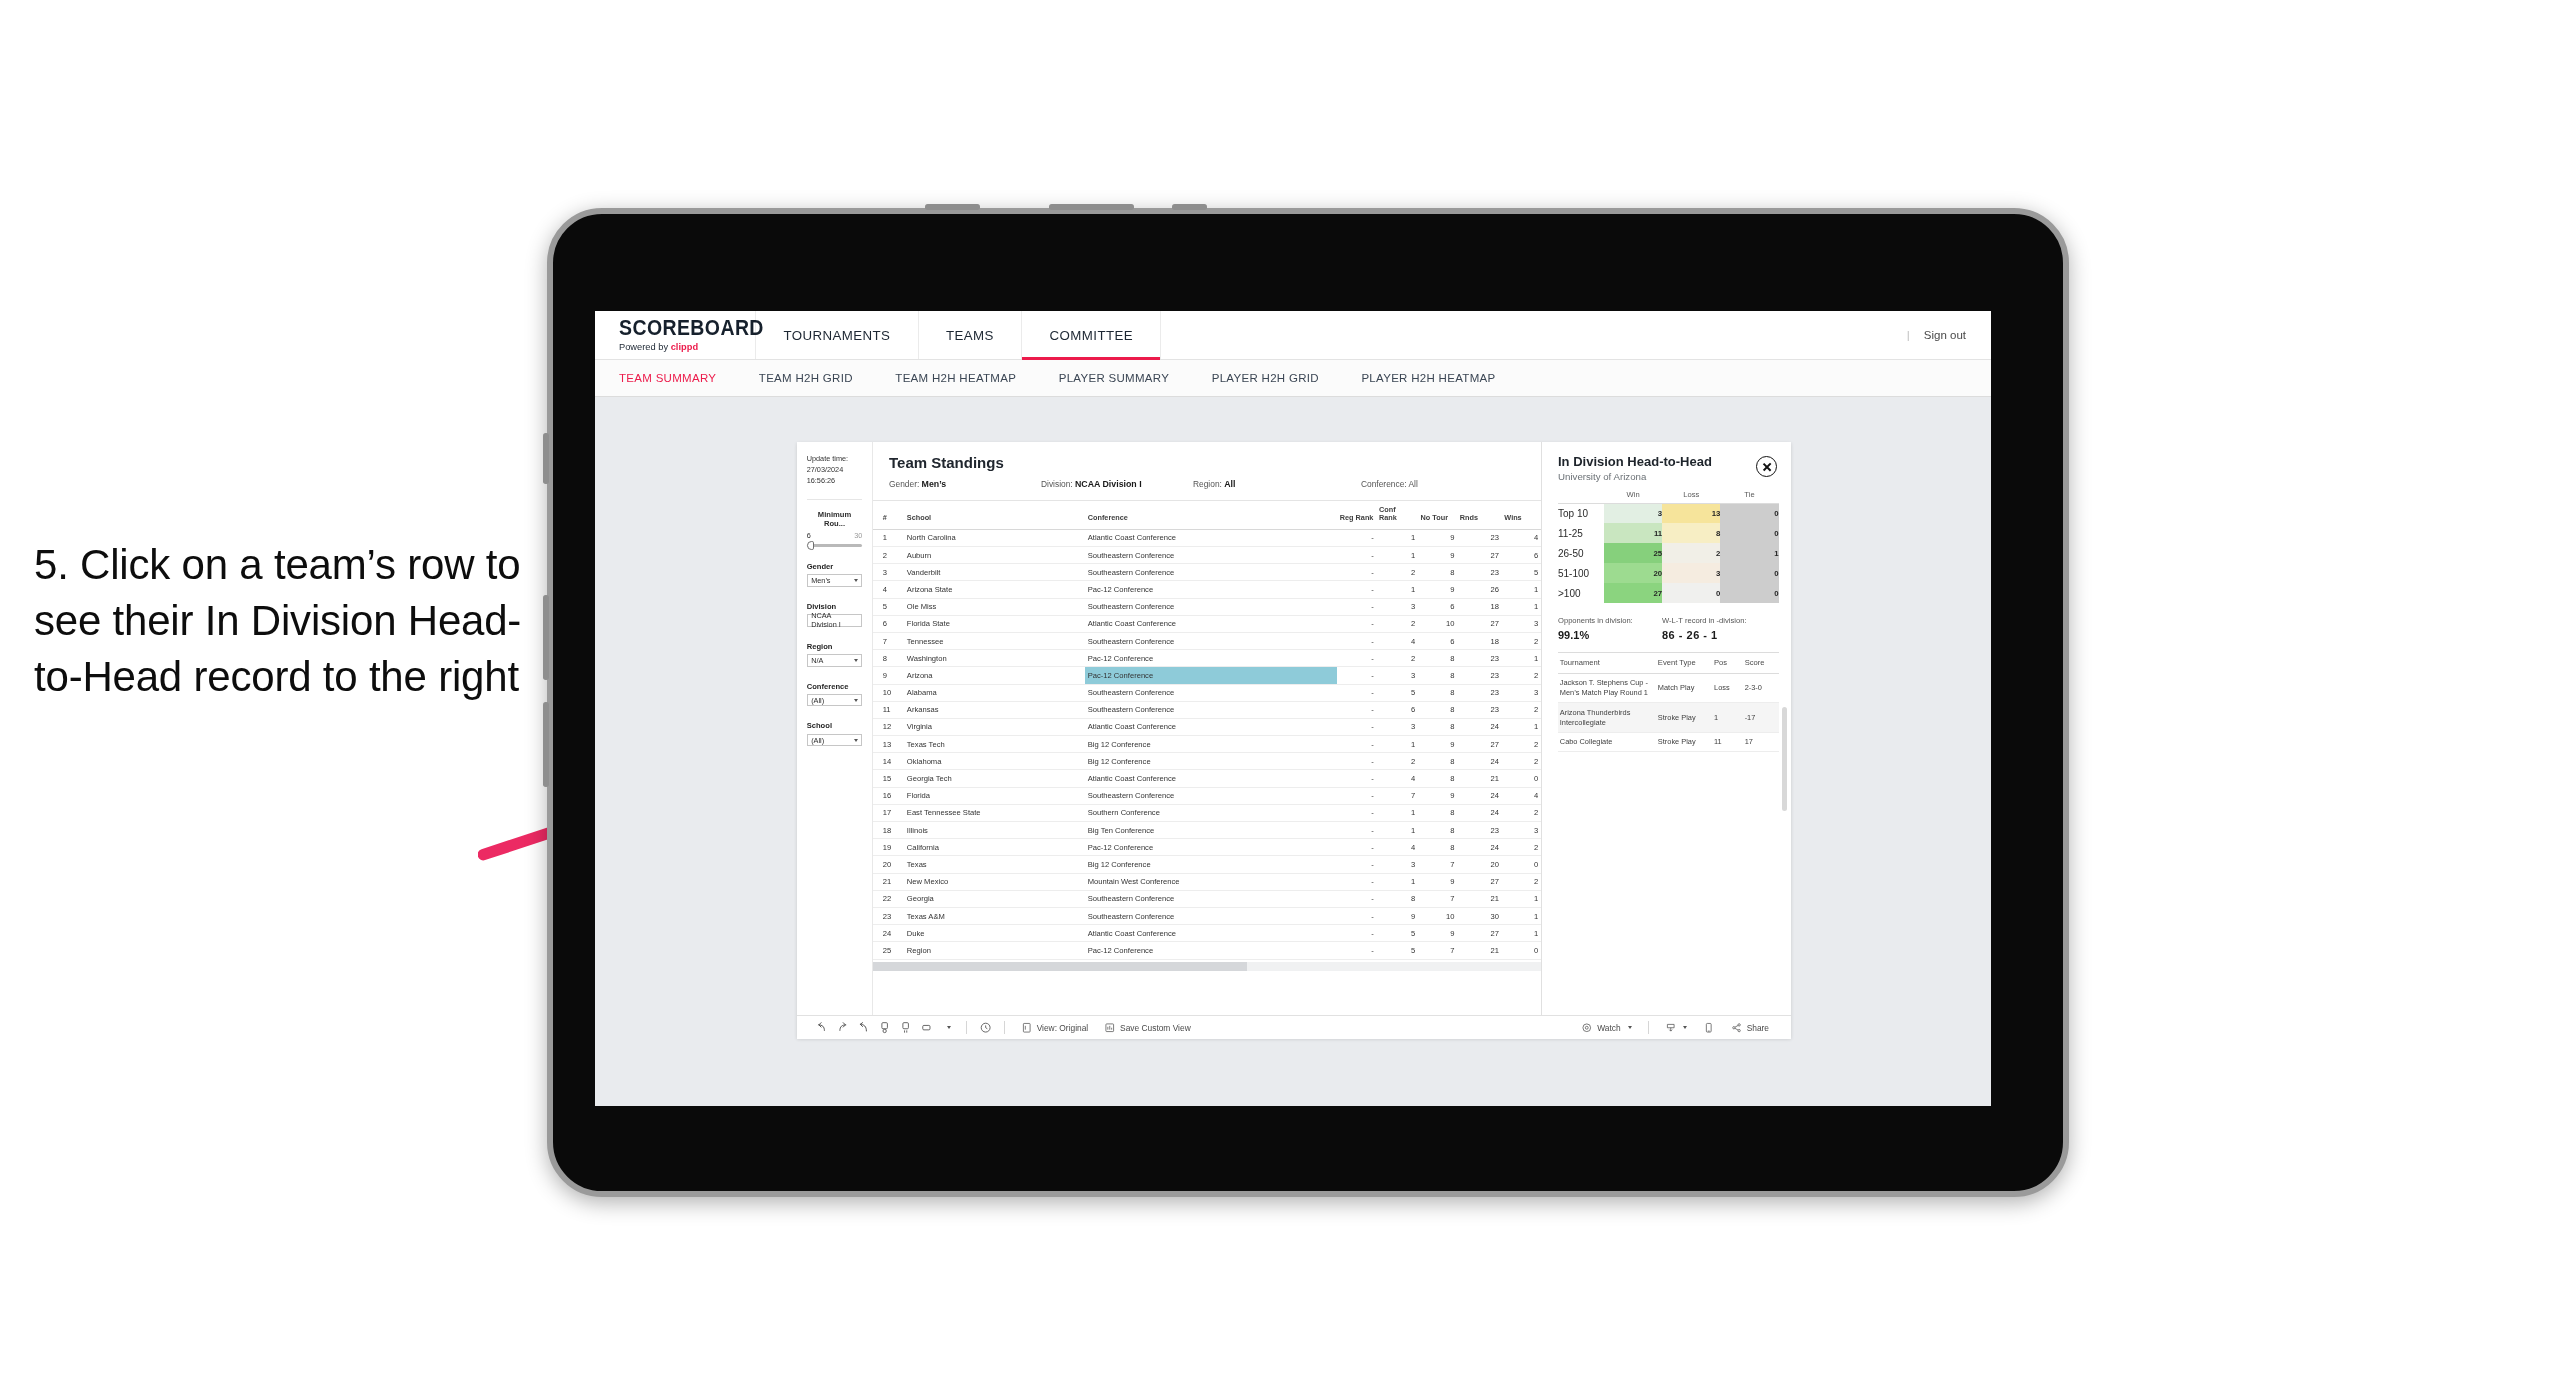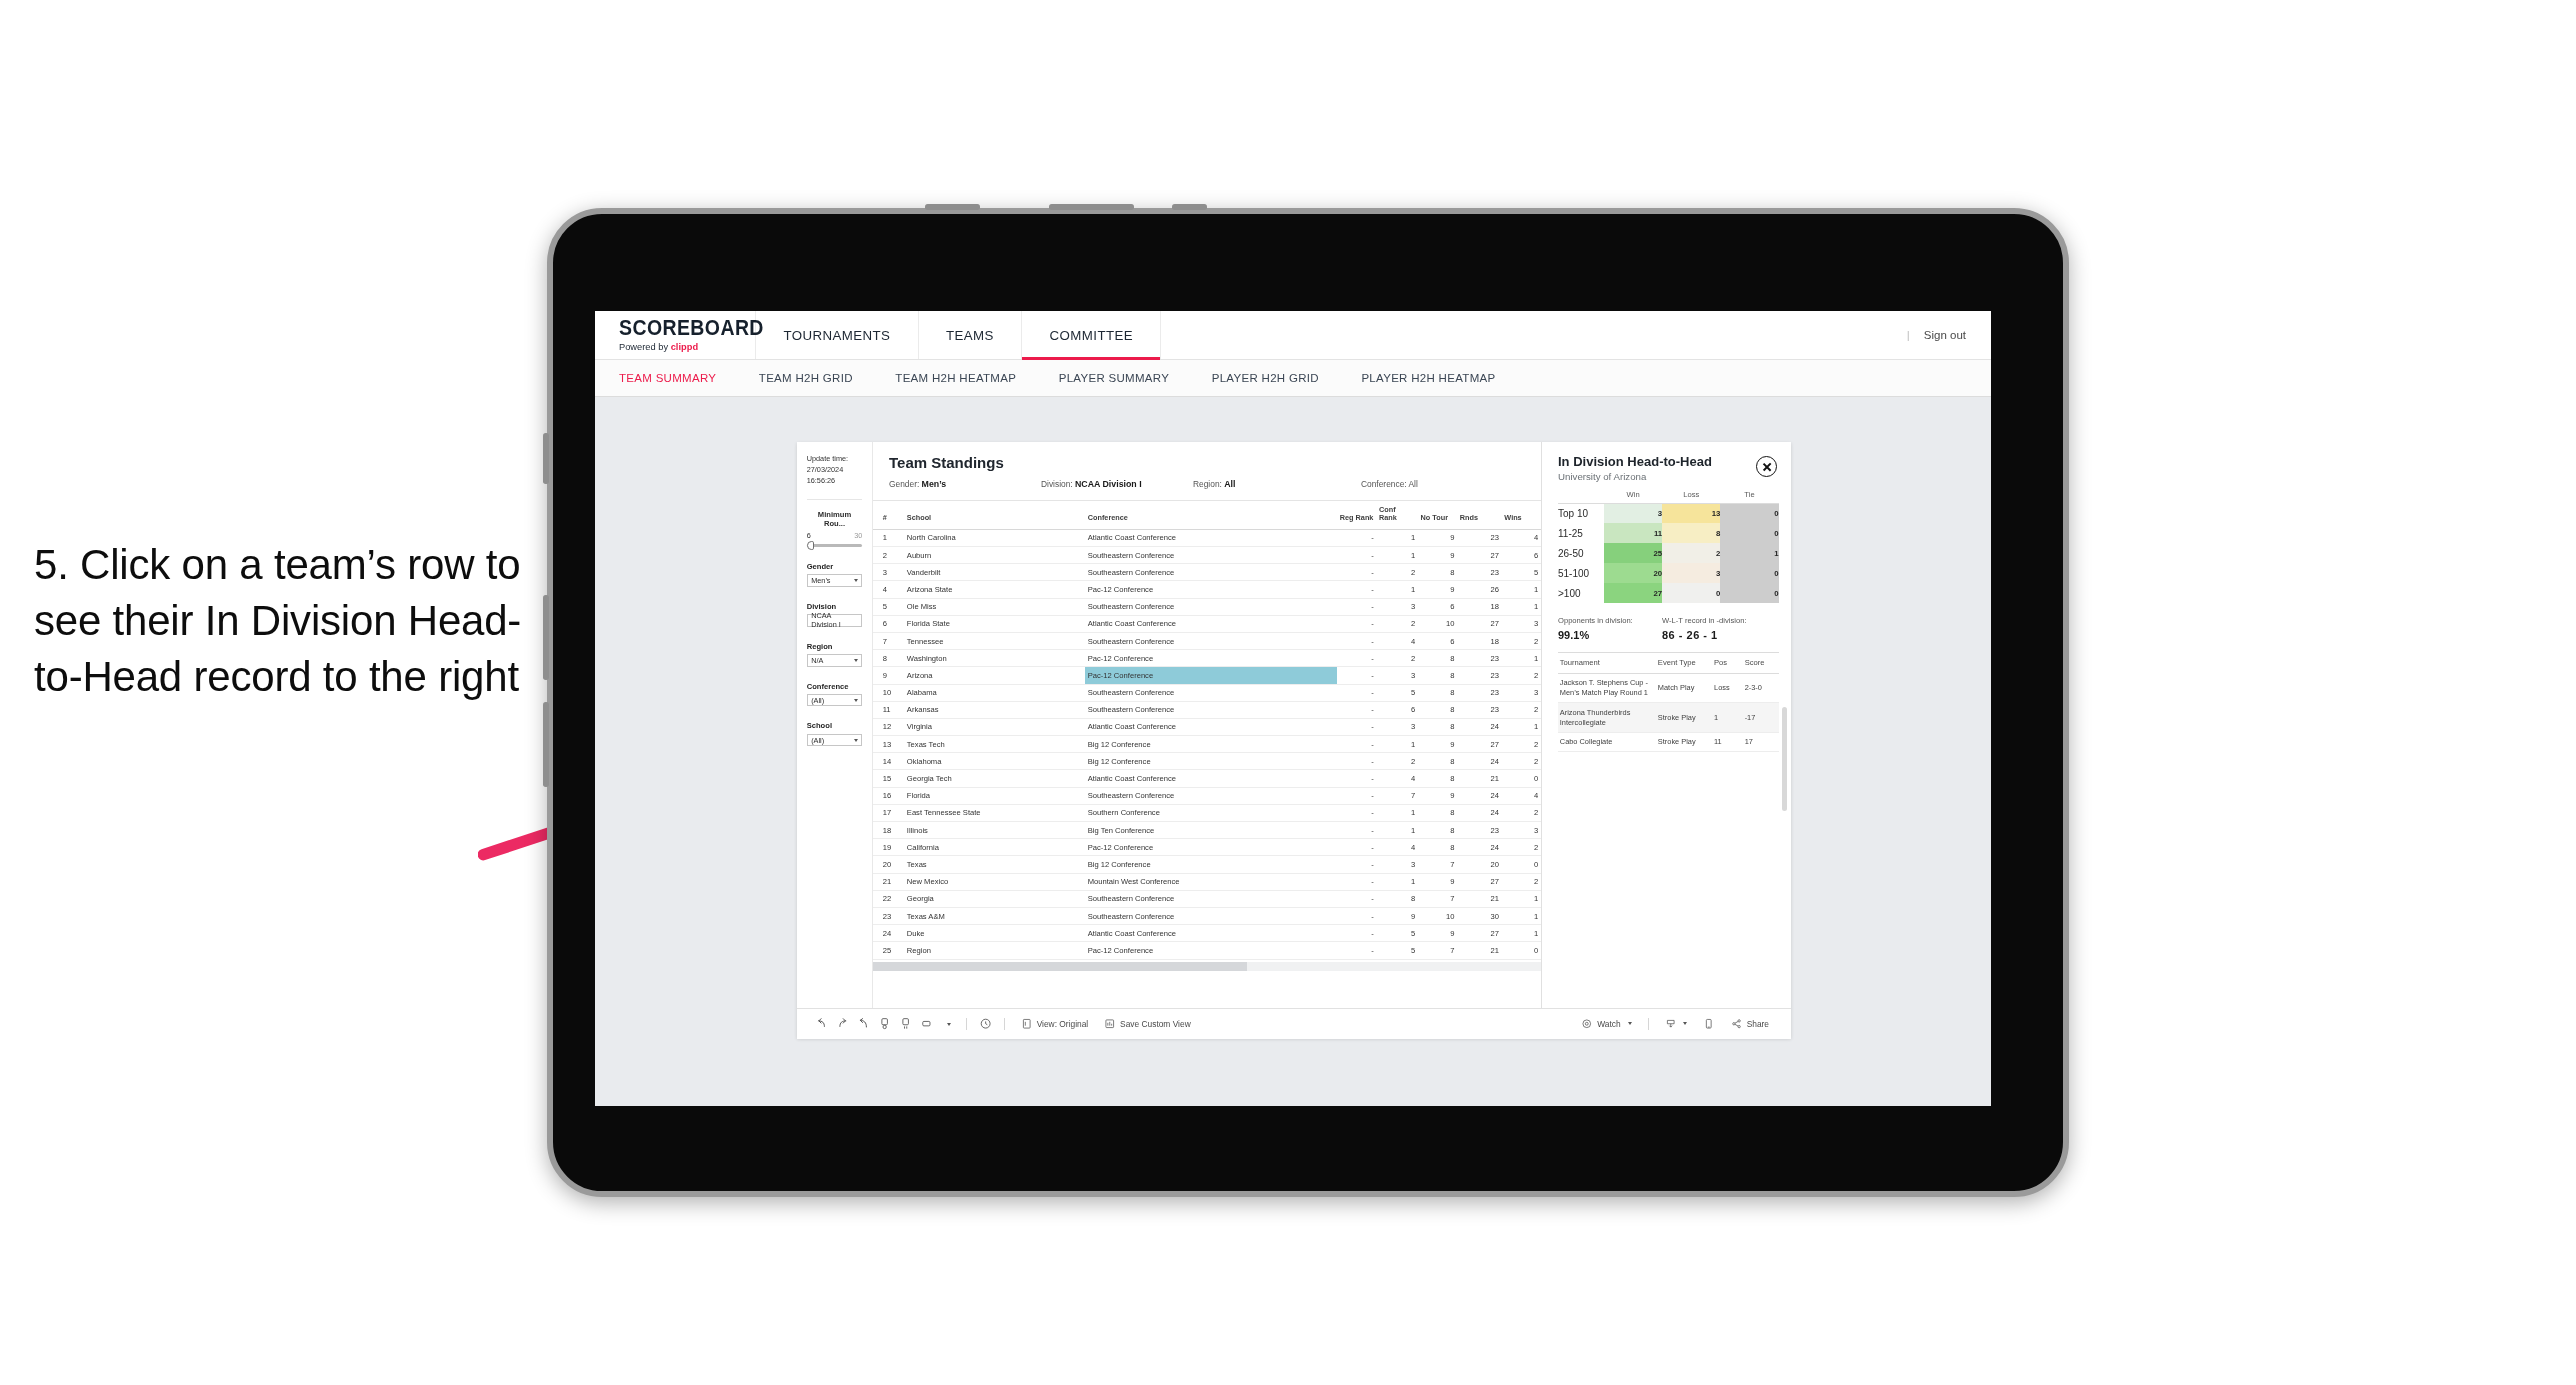--- a/index.html
+++ b/index.html
@@ -213,21 +213,21 @@
   .e-pos { width: 30px; }
   .e-score { width: 35px; }
   tr.alt td { background: #f5f5f5; }
   #h2h-vscroll {
     position: absolute; right: 4.4px; top: 265px; width: 4.4px; height: 104px;
     background: #d8d8d8; border-radius: 2.7px;
   }
 
   
   #toolbar {
-    height: 31px; border-top: 0.9px solid #e1e1e1; background: #fff;
+    height: 24px; border-top: 0.9px solid #e1e1e1; background: #fff;
     display: flex; align-items: center; padding: 8px 14px; gap: 0; font-size: 8.4px; color: #4a4a4a;
   }
   .tb-ic { width: 21px; height: 19.5px; display: flex; align-items: center; justify-content: center; cursor: pointer; }
   .tb-sep { width: 0.9px; height: 12.4px; background: #d6d6d6; margin: 0 8px; }
   .tb-lbl { display: flex; align-items: center; gap: 4.4px; cursor: pointer; padding: 0 8px; }
   .tb-caret { width: 0; height: 0; border-left: 2.7px solid transparent; border-right: 2.7px solid transparent; border-top: 3.1px solid #555; margin-left: 2.7px; }
   #tb-right { margin-left: auto; display: flex; align-items: center; }
 </style>
 </head>
 <body>

